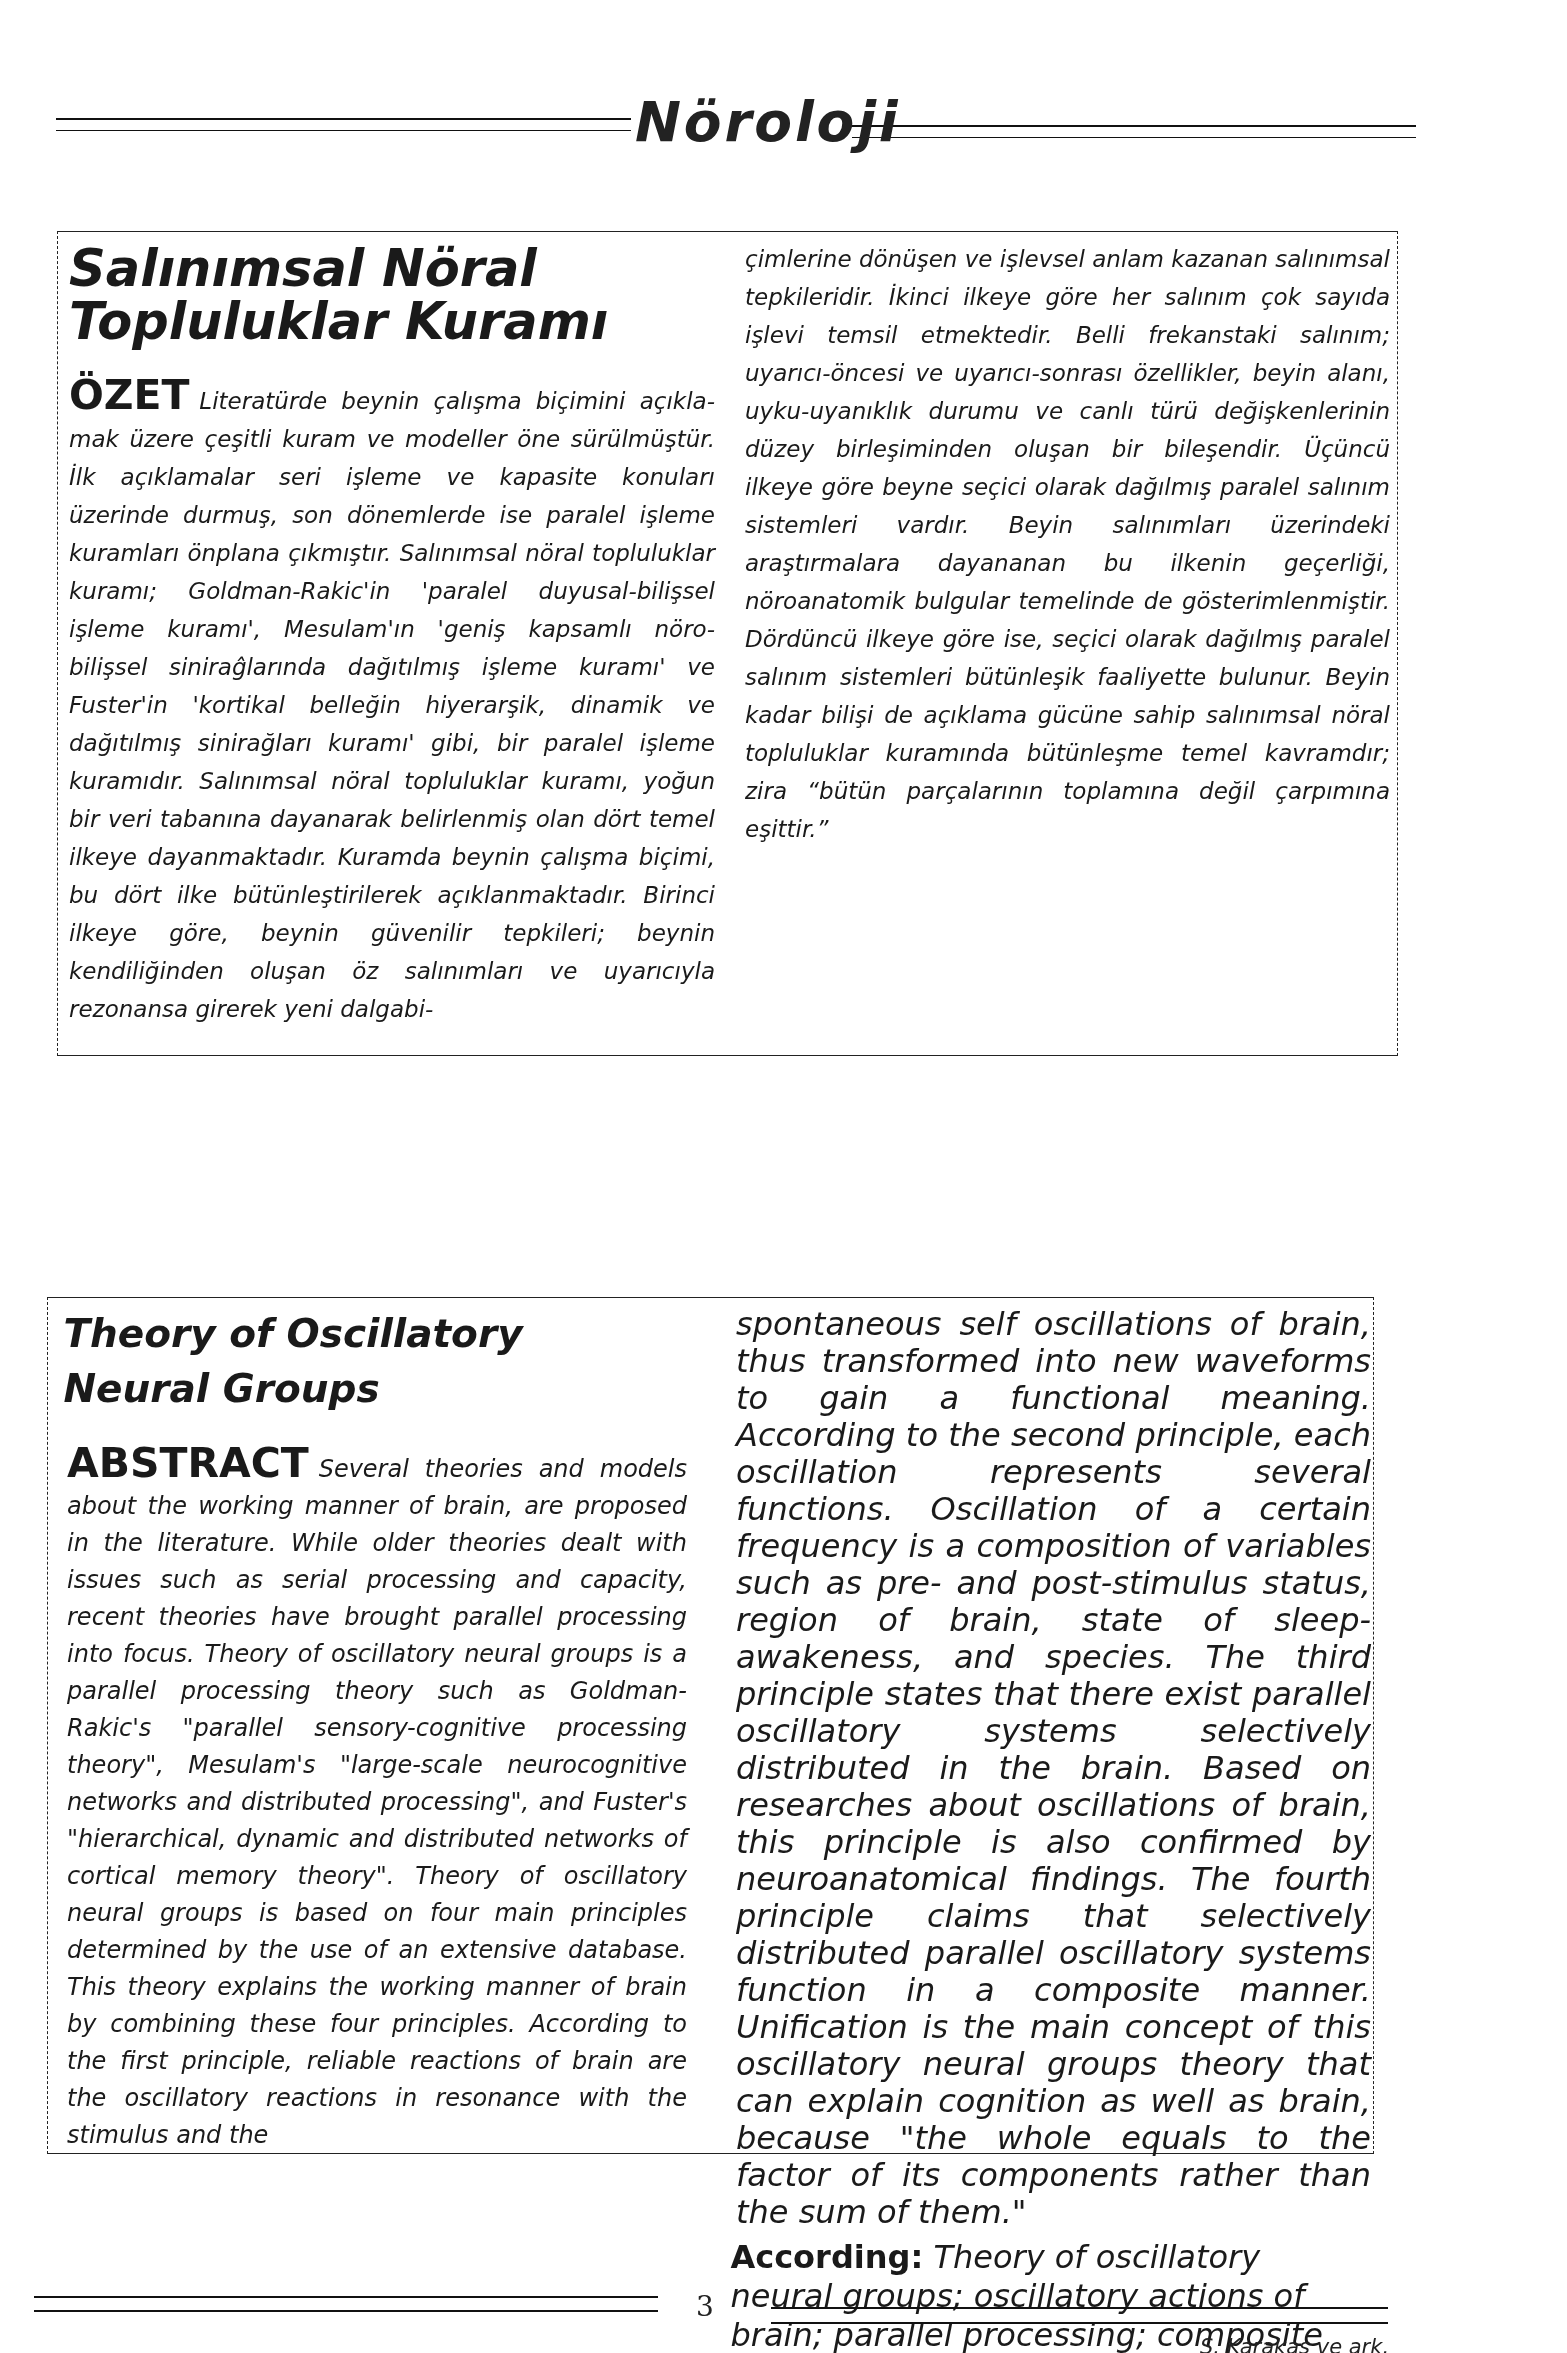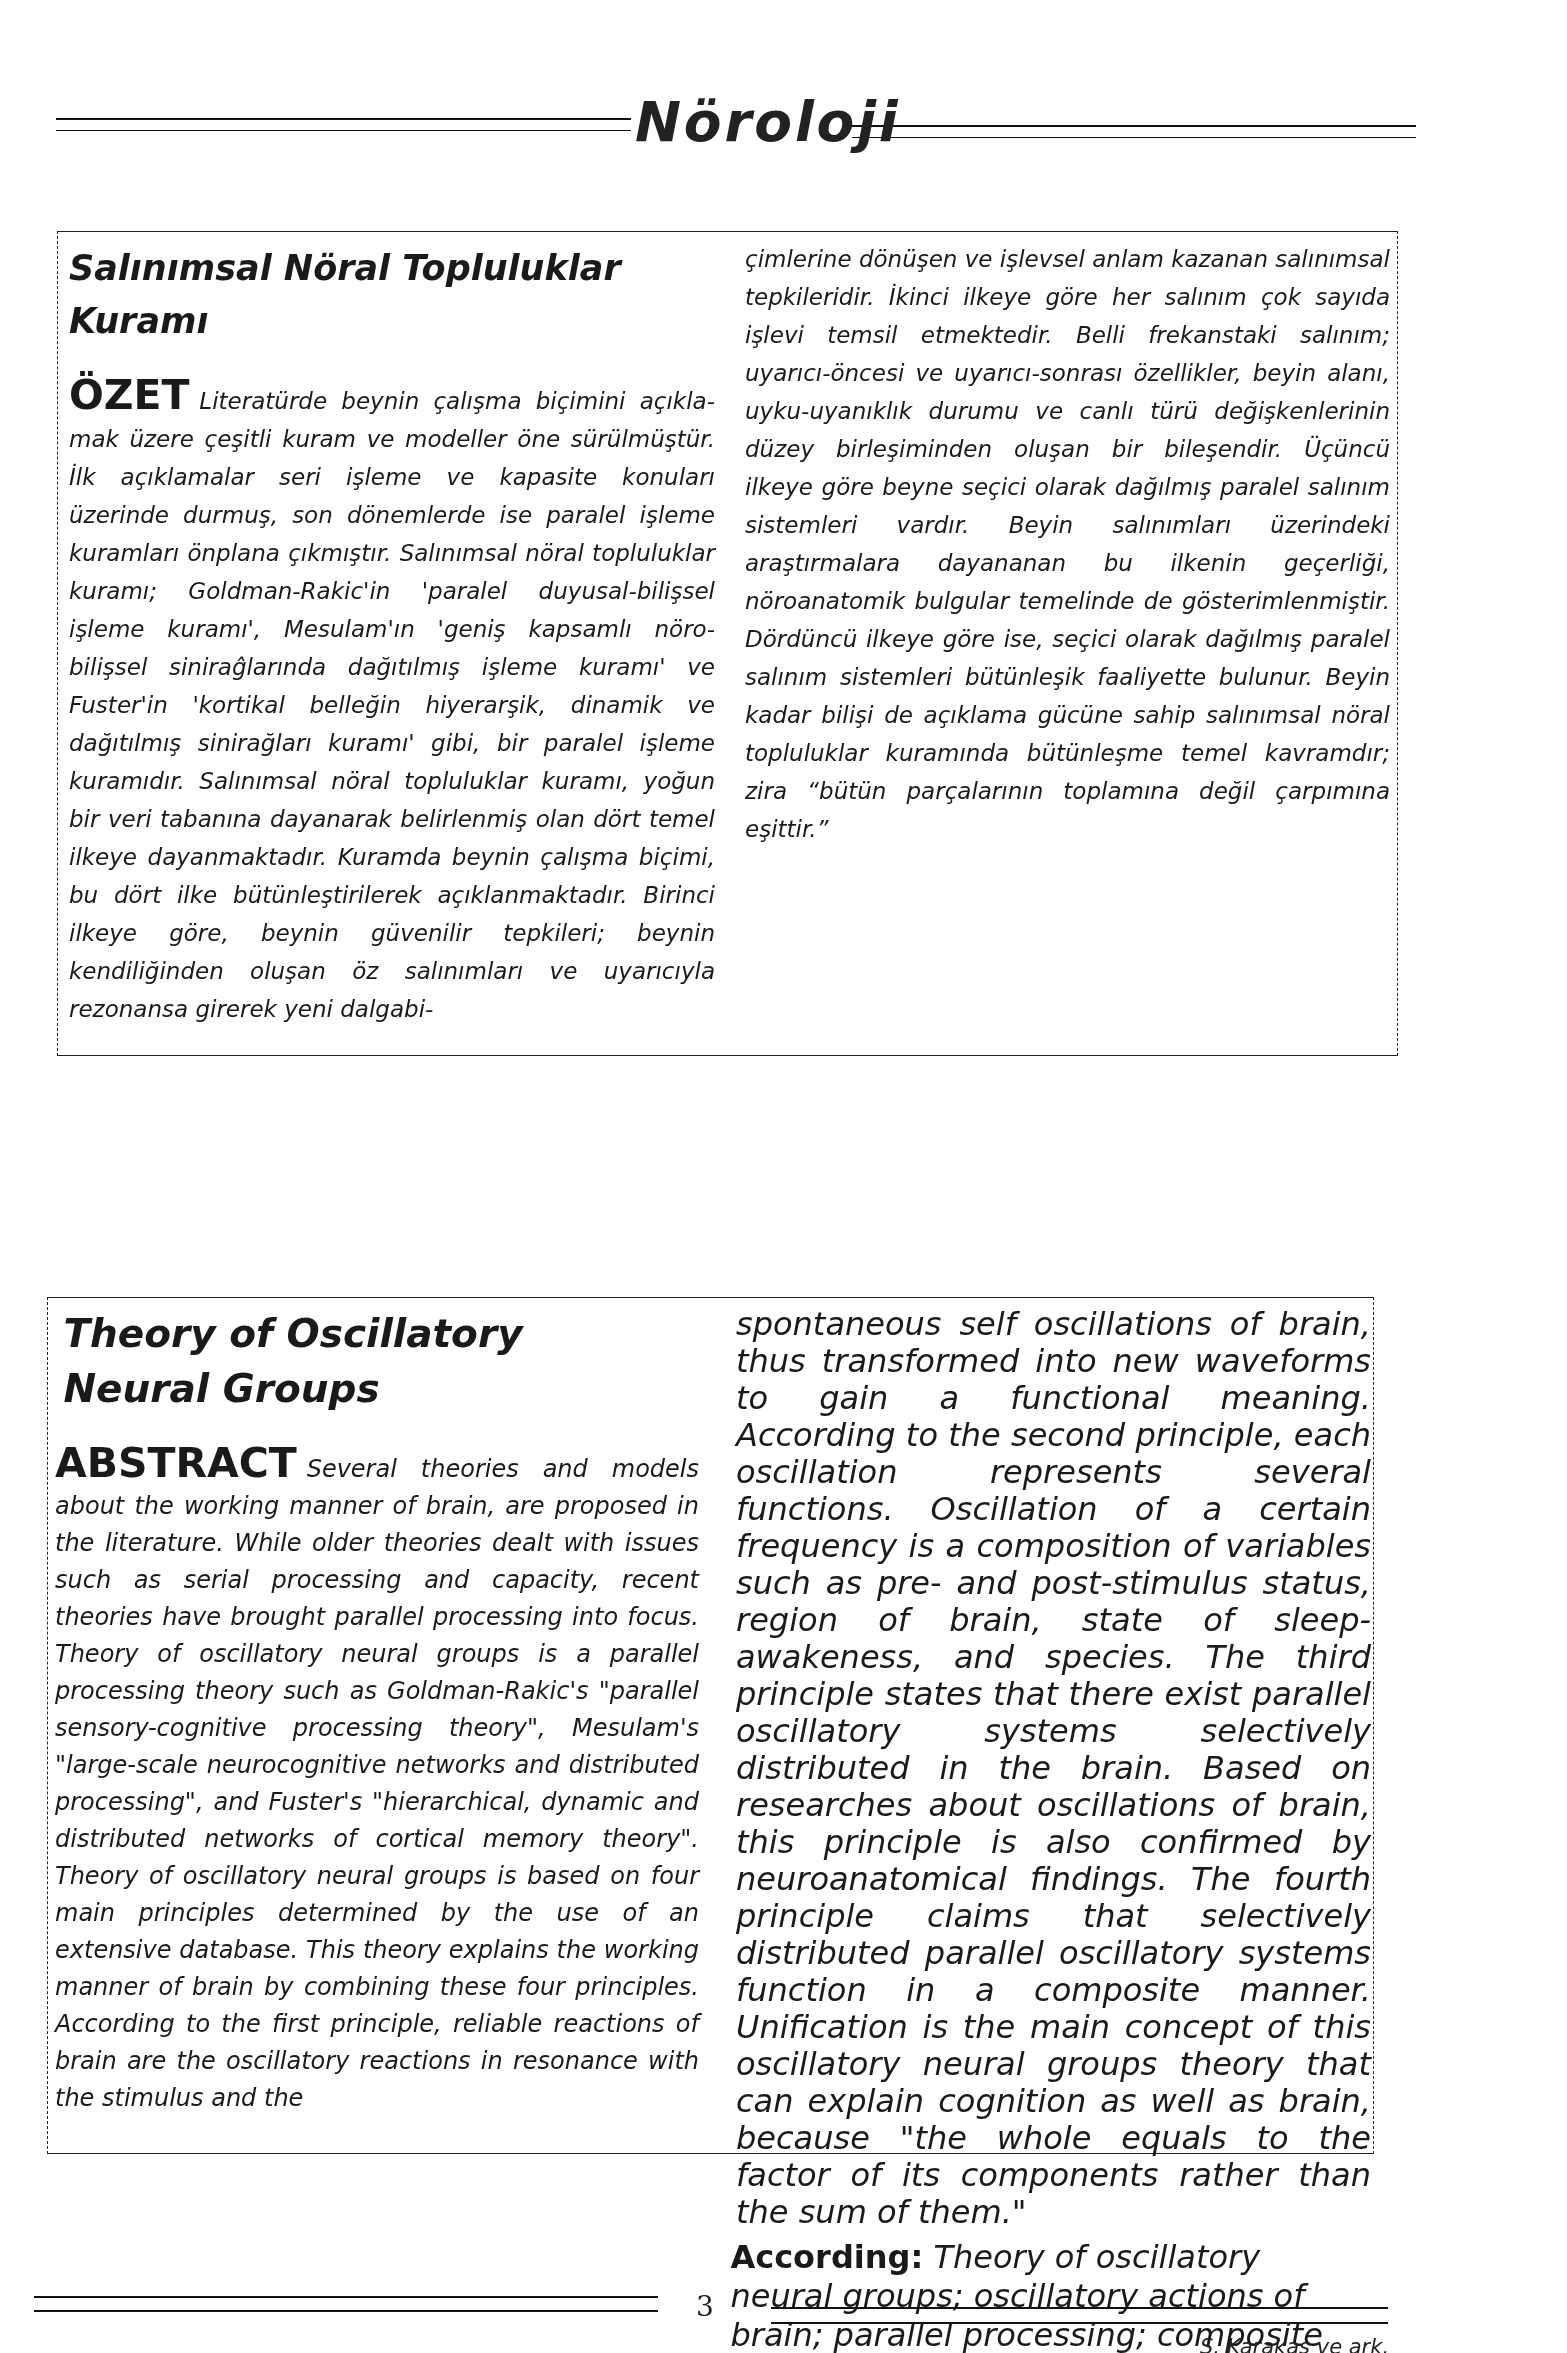--- a/index.html
+++ b/index.html
@@ -43,37 +43,37 @@
 <div class="rule" style="left:56px; top:118px; width:575px;"></div>
 <div class="rule" style="left:56px; top:130px; width:575px; border-top-width:1.4px;"></div>
 <div class="rule" style="left:852px; top:125px; width:564px;"></div>
 <div class="rule" style="left:852px; top:137px; width:564px; border-top-width:1.4px;"></div>
 <div class="running-head">Nöroloji</div>
 
 <section>
   <div class="box" style="left:57px; top:231px; width:1341px; height:825px;"></div>
 
   <div class="col" style="left:69px; top:242px; width:646px; font-size:23px; line-height:38px;">
-    <h1 class="title" style="font-size:35px; line-height:53px; width:617px; text-align:left; margin-bottom:28px;">Salınımsal Nöral Topluluklar Kuramı</h1>
+    <h1 class="title" style="font-size:51px; line-height:53px; width:617px; text-align:left; margin-bottom:28px;">Salınımsal Nöral Topluluklar Kuramı</h1>
     <p style="margin:0;">
       <span class="lead" style="font-size:41px; margin-right:9.8px;">ÖZET</span><span>Literatürde beynin çalışma biçimini açıkla­mak üzere çeşitli kuram ve modeller öne sürülmüş­tür. İlk açıklamalar seri işleme ve kapasite konuları üzerinde durmuş, son dönemlerde ise paralel işle­me kuramları önplana çıkmıştır. Salınımsal nöral topluluklar kuramı; Goldman-Rakic'in 'paralel duyu­sal-bilişsel işleme kuramı', Mesulam'ın 'geniş kap­samlı nöro-bilişsel siniraĝlarında dağıtılmış işleme kuramı' ve Fuster'in 'kortikal belleğin hiyerarşik, di­namik ve dağıtılmış sinirağları kuramı' gibi, bir pa­ralel işleme kuramıdır. Salınımsal nöral topluluklar kuramı, yoğun bir veri tabanına dayanarak belirlen­miş olan dört temel ilkeye dayanmaktadır. Kuram­da beynin çalışma biçimi, bu dört ilke bütünleştirile­rek açıklanmaktadır. Birinci ilkeye göre, beynin gü­venilir tepkileri; beynin kendiliğinden oluşan öz salı­nımları ve uyarıcıyla rezonansa girerek yeni dalgabi-</span>
     </p>
   </div>
 
   <div class="col" style="left:745px; top:240px; width:645px; font-size:23px; line-height:38px;">
     <p style="margin:0;">çimlerine dönüşen ve işlevsel anlam kazanan salı­nımsal tepkileridir. İkinci ilkeye göre her salınım çok sayıda işlevi temsil etmektedir. Belli frekanstaki sa­lınım; uyarıcı-öncesi ve uyarıcı-sonrası özellikler, be­yin alanı, uyku-uyanıklık durumu ve canlı türü değiş­kenlerinin düzey birleşiminden oluşan bir bileşendir. Üçüncü ilkeye göre beyne seçici olarak dağılmış pa­ralel salınım sistemleri vardır. Beyin salınımları üze­rindeki araştırmalara dayananan bu ilkenin geçerli­ği, nöroanatomik bulgular temelinde de gösterim­lenmiştir. Dördüncü ilkeye göre ise, seçici olarak da­ğılmış paralel salınım sistemleri bütünleşik faaliyette bulunur. Beyin kadar bilişi de açıklama gücüne sahip salınımsal nöral topluluklar kuramında bütün­leşme temel kavramdır; zira “bütün parçalarının toplamına değil çarpımına eşittir.”</p>
   </div>
 </section>
 
 <section>
   <div class="box" style="left:47px; top:1297px; width:1327px; height:857px;"></div>
 
   <div class="col" style="left:55px; top:1306px; width:644px; font-size:24px; line-height:37px;">
     <h1 class="title" style="font-size:39px; line-height:55px; width:617px; text-align:left; margin:0 0 29.4px 8.4px;">Theory of Oscillatory Neural Groups</h1>
-    <p style="margin:0;">
+    <p style="margin:12px;">
       <span class="lead" style="font-size:41px; margin-right:9.8px;">ABSTRACT</span><span>Several theories and models about the working manner of brain, are proposed in the literature. While older theories dealt with issues such as serial processing and capacity, recent theories have brought parallel processing into focus. Theory of oscillatory neural groups is a parallel processing theory such as Goldman-Rakic's "parallel sensory-cognitive processing theory", Mesulam's "large-scale neurocognitive networks and distributed processing", and Fuster's "hierarchical, dynamic and distributed networks of cortical memory theory". Theory of oscillatory neural groups is based on four main principles determined by the use of an extensive database. This theory explains the working manner of brain by combining these four principles. According to the first principle, reliable reactions of brain are the oscillatory reactions in resonance with the stimulus and the</span>
     </p>
   </div>
 
   <div class="col" style="left:736px; top:1306px; width:635px; font-size:32px; line-height:37px;">
     <p style="margin:0;">spontaneous self oscillations of brain, thus transformed into new waveforms to gain a functional meaning. According to the second principle, each oscillation represents several functions. Oscillation of a certain frequency is a composition of variables such as pre- and post-stimulus status, region of brain, state of sleep-awakeness, and species. The third principle states that there exist parallel oscillatory systems selectively distributed in the brain. Based on researches about oscillations of brain, this principle is also confirmed by neuroanatomical findings. The fourth principle claims that selectively distributed parallel oscillatory systems function in a composite manner. Unification is the main concept of this oscillatory neural groups theory that can explain cognition as well as brain, because "the whole equals to the factor of its components rather than the sum of them."</p>
     <p style="margin:7px 0 0 -5.6px; text-align:left; line-height:39px;">
       <span class="kw-label">According:</span>
       <span>Theory of oscillatory neural groups; oscillatory actions of brain; parallel processing; composite neurophysiology.</span>
     </p>

